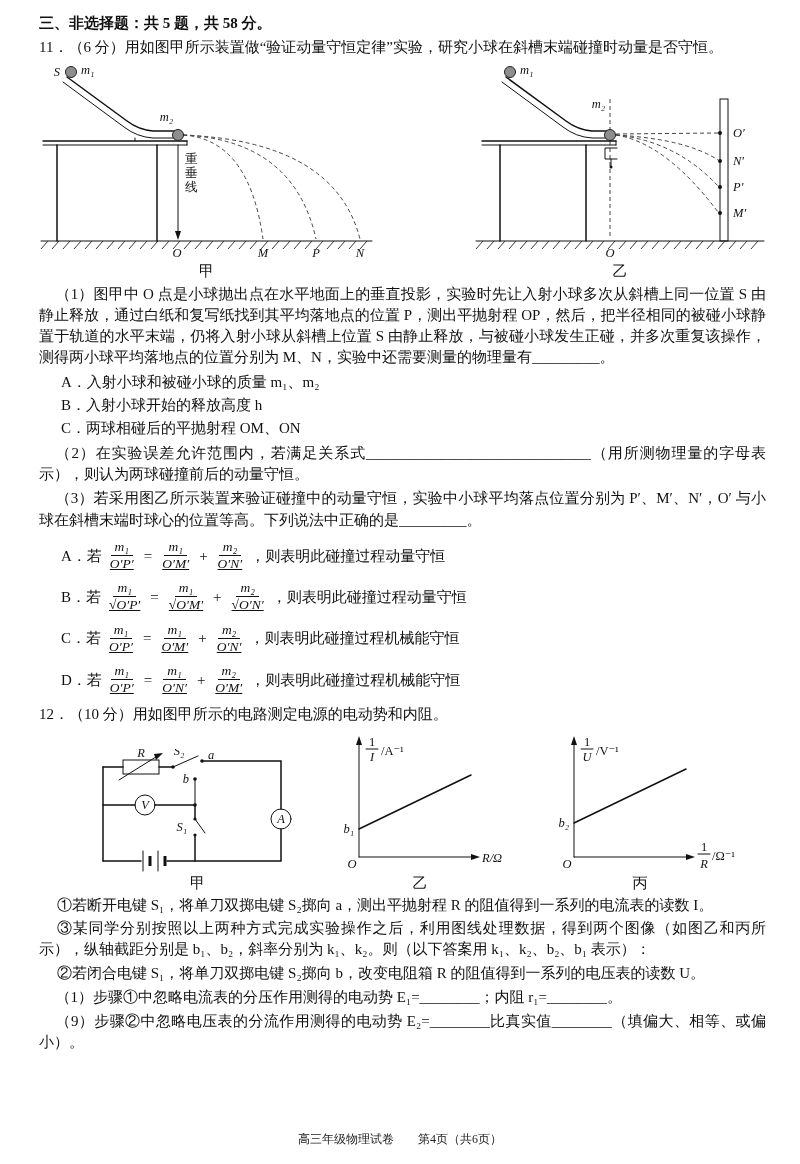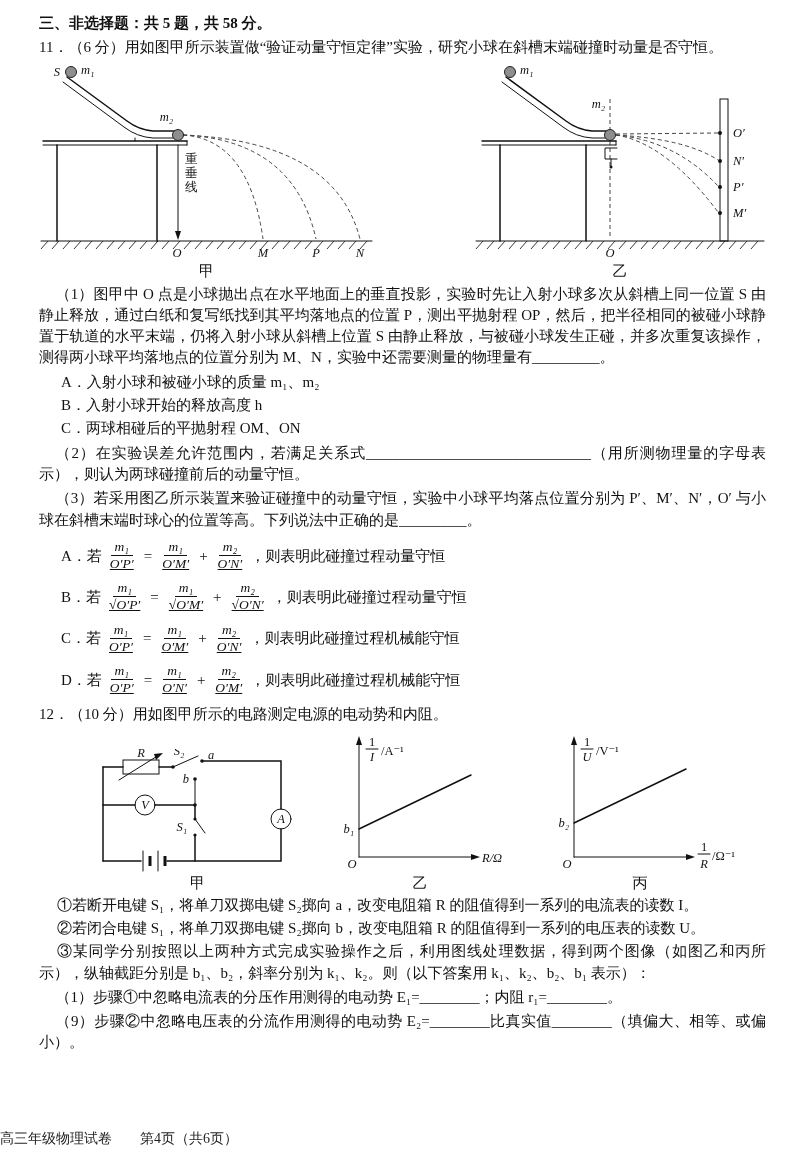--- a/index.html
+++ b/index.html
@@ -30,21 +30,21 @@
   .dot  { fill:#111; stroke:none; }
   .lbl  { font-family:"Liberation Serif","DejaVu Serif",serif; font-size:12.5px; fill:#111; }
   .lbl-i { font-style:italic; }
 
   .fopt { display:flex; align-items:center; padding-left:22px; margin:8px 0; line-height:1.2; }
   .fopt .frac { display:inline-flex; flex-direction:column; align-items:center; margin:0 4px; font-style:italic; font-size:13.5px; line-height:1.2; }
   .fopt .fnum { padding:0 4px; border-bottom:1px solid #111; }
   .fopt .fden { padding:0 4px;text-decoration:underline; }
   .fopt .op { margin:0 2px; }
 
-  .footer { position:absolute; left:0; right:0; bottom:16px; font-size:14px; color:#222; }
+  .footer { position:absolute; left:0; right:0; bottom:16px; text-align:center; font-size:12px; color:#222; }
 </style>
 </head>
 <body>
 
 <div class="page">
 
   <p class="bold">三、非选择题：共 5 题，共 58 分。</p>
 
   <p>11．（6 分）用如图甲所示装置做“验证动量守恒定律”实验，研究小球在斜槽末端碰撞时动量是否守恒。</p>
 
@@ -331,20 +331,20 @@
           <text class="lbl" x="172" y="131">/Ω⁻¹</text>
         </g>
         <path class="wire" d="M34,94 L146,40" stroke-width="1.2"></path>
         <text class="lbl lbl-i" x="29" y="98" text-anchor="end">b₂</text>
         <text class="lbl lbl-i" x="27" y="139" text-anchor="middle">O</text>
       </svg>
       <div class="fig-cap">丙</div>
     </div>
   </div>
 
-  <p class="step">①若断开电键 S₁，将单刀双掷电键 S₂掷向 a，改变电阻箱 R 的阻值得到一系列的电流表的读数 I。</p>
+  <p class="step">①若断开电键 S₁，将单刀双掷电键 S₂掷向 a，测出平抛射程 R 的阻值得到一系列的电流表的读数 I。</p>
+  <p class="step">③某同学分别按照以上两种方式完成实验操作之后，利用图线处理数据，得到两个图像（如图乙和丙所示），纵轴截距分别是 b₁、b₂，斜率分别为 k₁、k₂。则（以下答案用 k₁、k₂、b₂、b₁ 表示）：</p>
   <p class="step">②若闭合电键 S₁，将单刀双掷电键 S₂掷向 b，改变电阻箱 R 的阻值得到一系列的电压表的读数 U。</p>
-  <p class="step">③某同学分别按照以上两种方式完成实验操作之后，利用图线处理数据，得到两个图像（如图乙和丙所示），纵轴截距分别是 b₁、b₂，斜率分别为 k₁、k₂。则（以下答案用 k₁、k₂、b₂、b₁ 表示）：</p>
   <p class="ti">（1）步骤①中忽略电流表的分压作用测得的电动势 E₁=________；内阻 r₁=________。</p>
   <p class="ti">（9）步骤②中忽略电压表的分流作用测得的电动势 E₂=________比真实值________（填偏大、相等、或偏小）。</p>
 
   <div class="footer">高三年级物理试卷　　第4页（共6页）</div>
 </div>
 
 </body></html>

